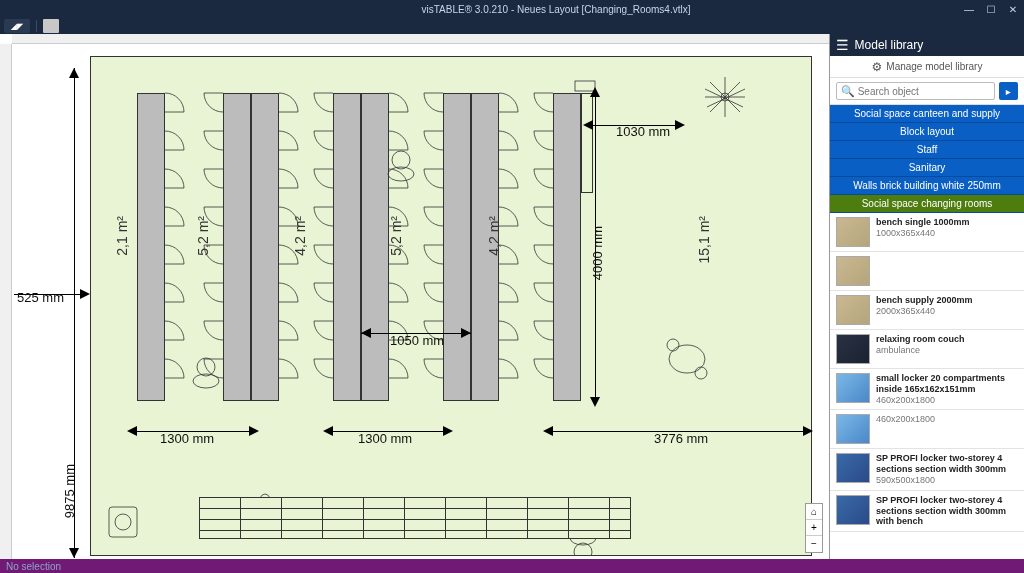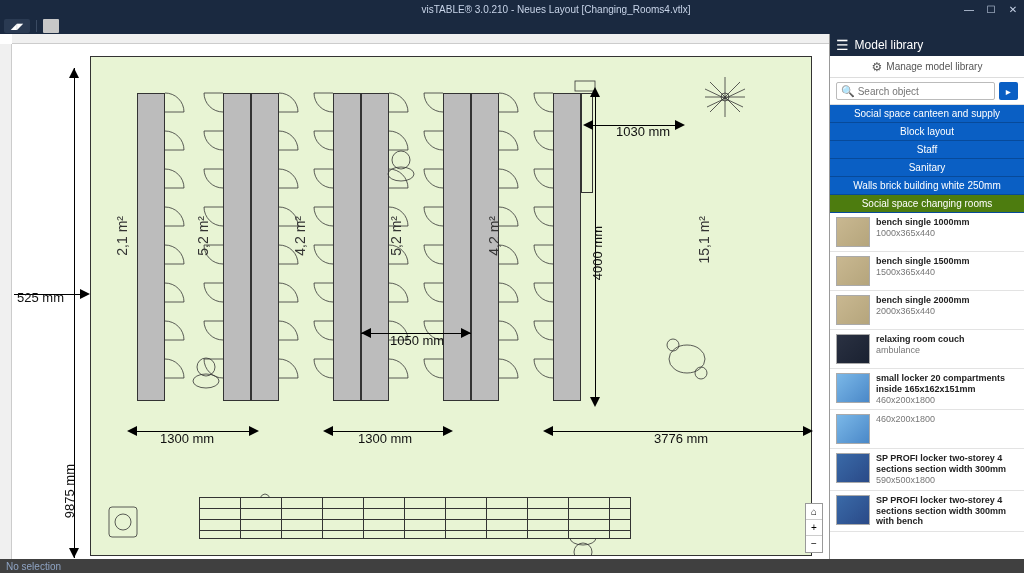--- a/index.html
+++ b/index.html
@@ -50,21 +50,21 @@
 .lib-list::-webkit-scrollbar-thumb { background:#aaa; }
 .item { display:flex; gap:6px; padding:4px 6px; border-bottom:1px solid #e3e3e3; cursor:pointer; }
 .item .thumb { width:34px; height:30px; background:#d4d4d4; border:1px solid #aaa; flex-shrink:0; display:flex; align-items:center; justify-content:center; font-size:7px; color:#666; }
 .item .thumb.bench { background:linear-gradient(135deg,#c9b891,#b5a57c); }
 .item .thumb.couch { background:linear-gradient(135deg,#2a3142,#1a2131); }
 .item .thumb.locker-s { background:linear-gradient(135deg,#7bb8e8,#4a88c8); }
 .item .thumb.locker-p { background:linear-gradient(135deg,#3a6aa8,#2a4a88); }
 .item .txt { flex:1; font-size:9px; line-height:1.2; }
 .item .txt .name { font-weight:600; color:#222; }
 .item .txt .sub { color:#777; }
-.statusbar { height:14px; background:#404040; color:#8fa4c4; font-size:10px; padding:0 6px; display:flex; align-items:center; }
+.statusbar { height:14px; background:#701a75; color:#8fa4c4; font-size:10px; padding:0 6px; display:flex; align-items:center; }
 </style>
 </head>
 <body>
 
 <div class="titlebar">
   <div class="title">visTABLE® 3.0.210 - Neues Layout [Changing_Rooms4.vtlx]</div>
   <div class="win-controls">
     <span>—</span>
     <span>☐</span>
     <span>✕</span>
@@ -314,29 +314,25 @@
     <div class="lib-list" id="libitems">
         <div class="item">
           <div class="thumb bench"></div>
           <div class="txt">
             <div class="name">bench single 1000mm</div>
             <div class="sub">1000x365x440</div>
           </div>
         </div>
         <div class="item">
           <div class="thumb bench"></div>
-          <div class="txt">
-            <div class="name">bench single 1500mm</div>
-            <div class="sub">1500x365x440</div>
-          </div>
         </div>
         <div class="item">
           <div class="thumb bench"></div>
           <div class="txt">
-            <div class="name">bench single 2000mm</div>
+            <div class="name">bench supply 2000mm</div>
             <div class="sub">2000x365x440</div>
           </div>
         </div>
         <div class="item">
           <div class="thumb couch"></div>
           <div class="txt">
             <div class="name">relaxing room couch</div>
             <div class="sub">ambulance</div>
           </div>
         </div>

